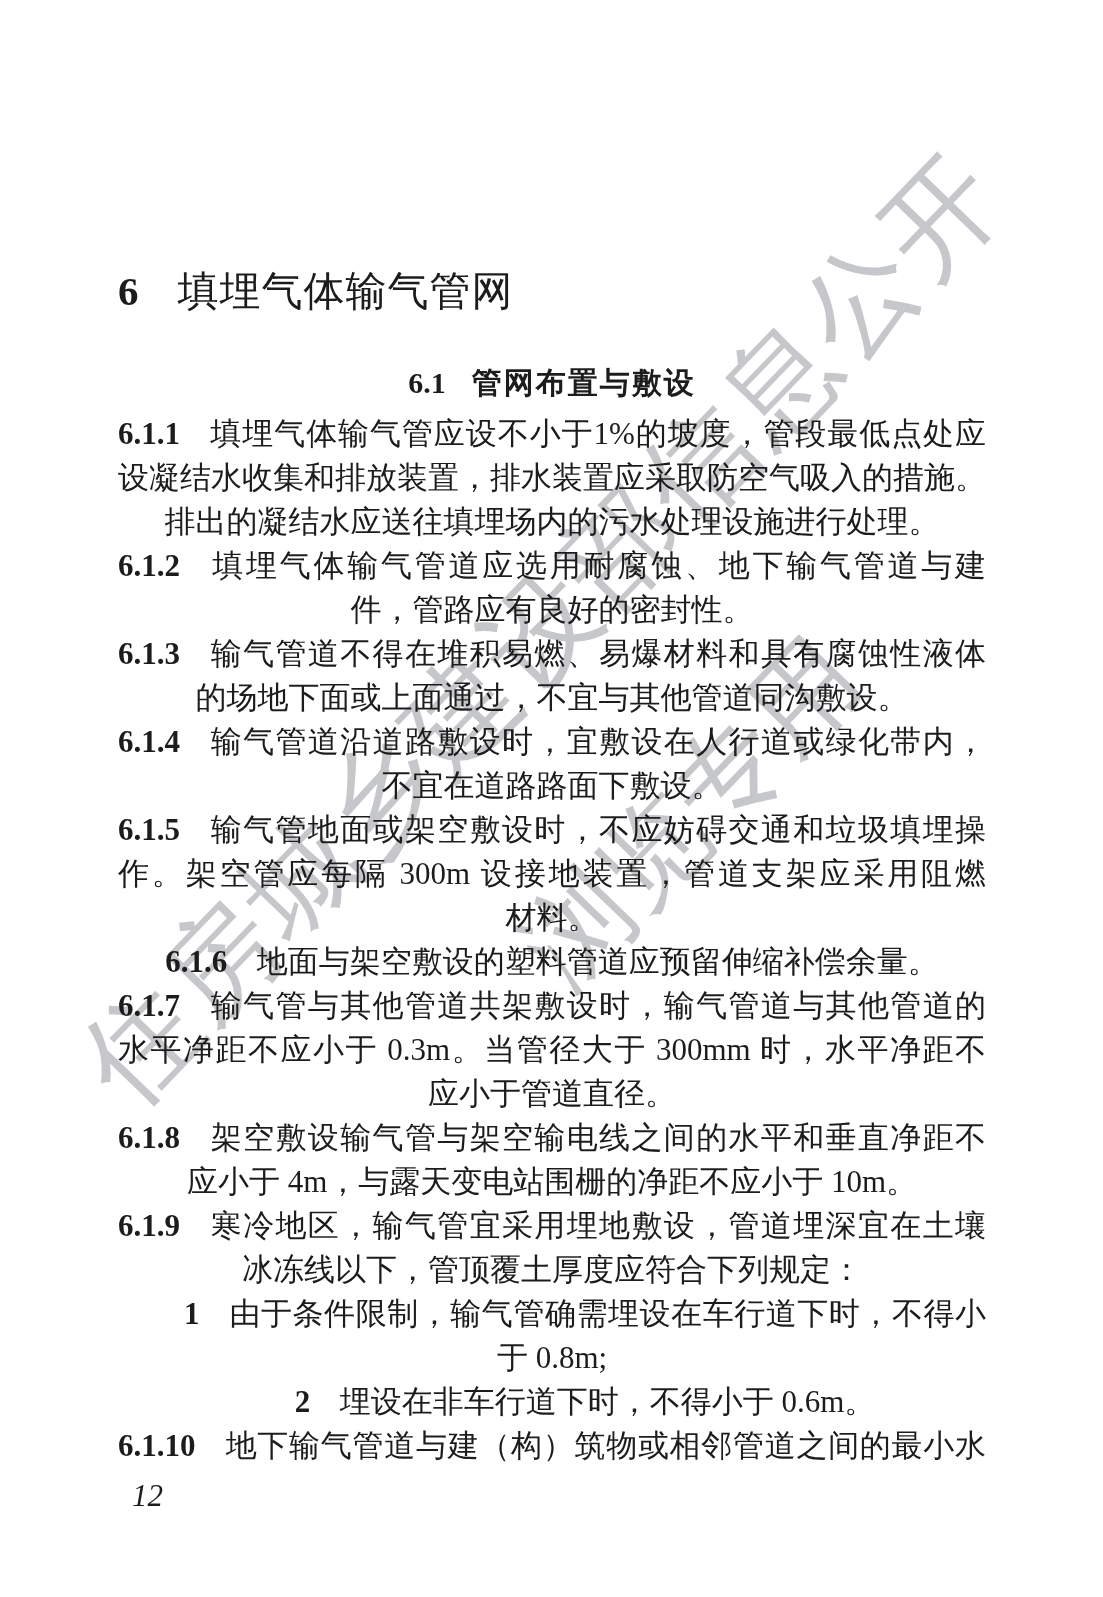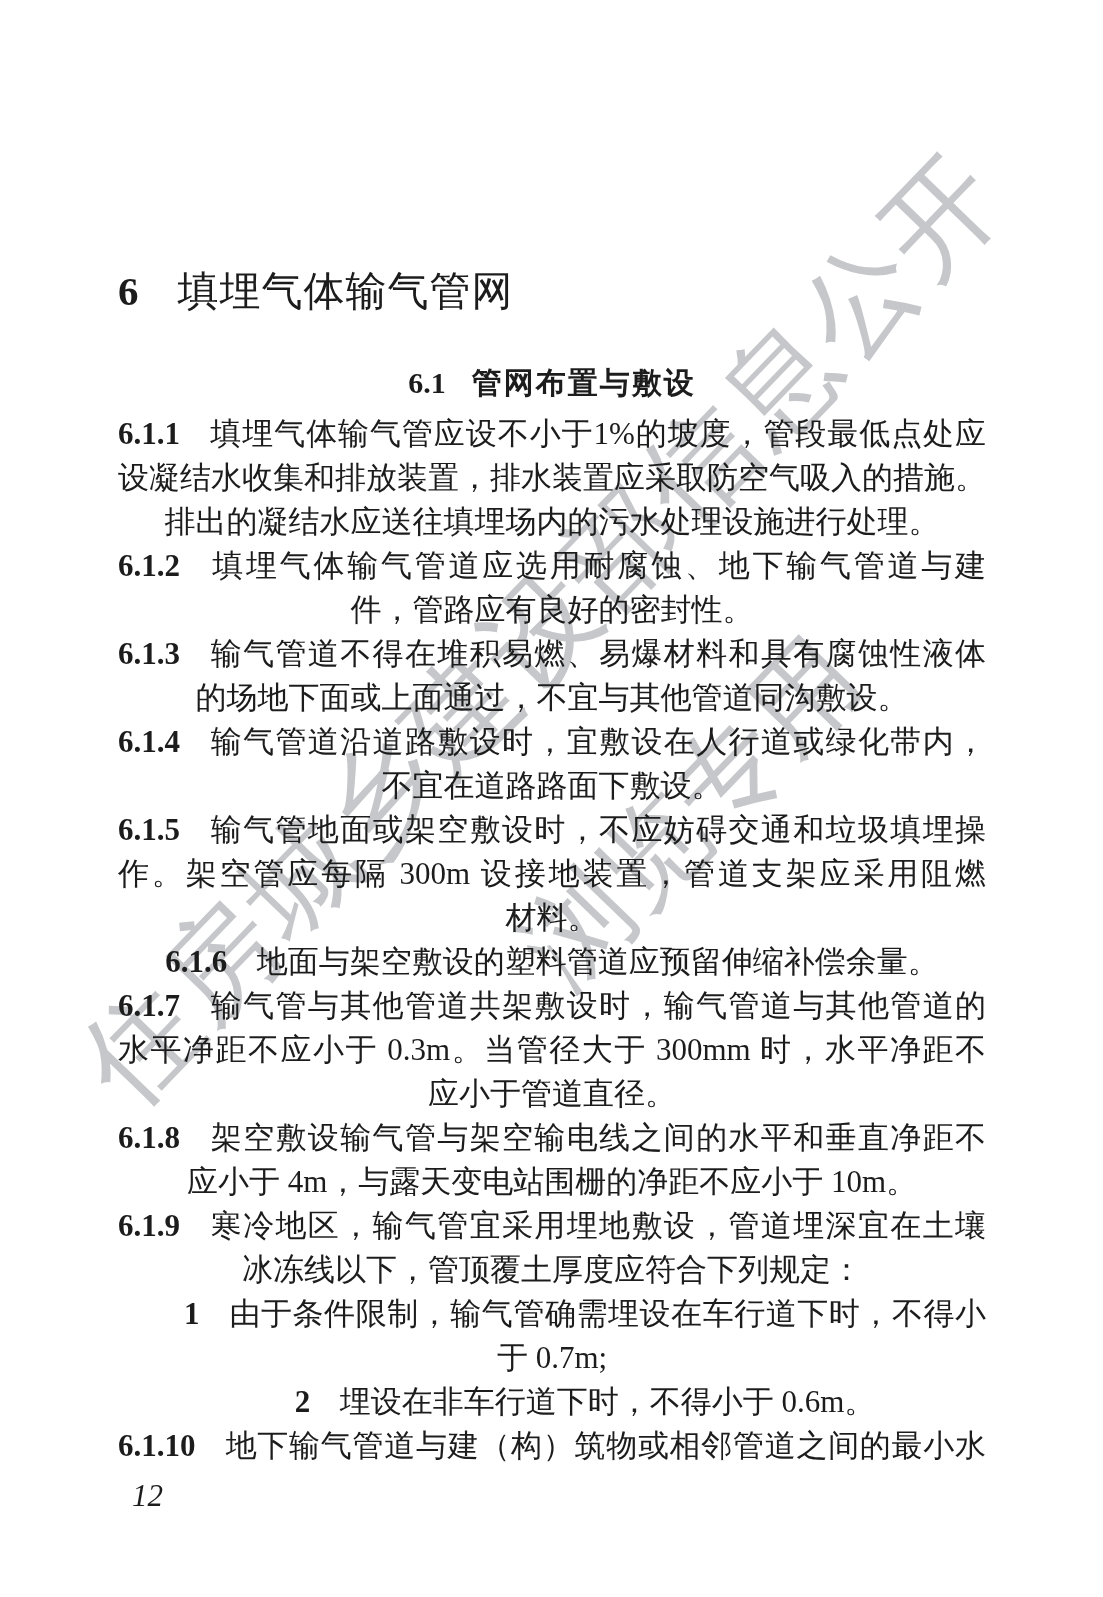--- a/index.html
+++ b/index.html
@@ -111,20 +111,20 @@
       <div class="line">材料。</div>
       <div class="line"><span class="num">6.1.6</span><span>地面与架空敷设的塑料管道应预留伸缩补偿余量。</span></div>
       <div class="line j"><span class="num">6.1.7</span><span>输气管与其他管道共架敷设时，输气管道与其他管道的</span></div>
       <div class="line j">水平净距不应小于 0.3m。当管径大于 300mm 时，水平净距不</div>
       <div class="line">应小于管道直径。</div>
       <div class="line j"><span class="num">6.1.8</span><span>架空敷设输气管与架空输电线之间的水平和垂直净距不</span></div>
       <div class="line">应小于 4m，与露天变电站围栅的净距不应小于 10m。</div>
       <div class="line j"><span class="num">6.1.9</span><span>寒冷地区，输气管宜采用埋地敷设，管道埋深宜在土壤</span></div>
       <div class="line">冰冻线以下，管顶覆土厚度应符合下列规定：</div>
       <div class="line j indent"><span class="num">1</span><span>由于条件限制，输气管确需埋设在车行道下时，不得小</span></div>
-      <div class="line">于 0.7m;</div>
+      <div class="line">于 0.8m;</div>
       <div class="line indent"><span class="num">2</span><span>埋设在非车行道下时，不得小于 0.6m。</span></div>
       <div class="line j"><span class="num">6.1.10</span><span>地下输气管道与建（构）筑物或相邻管道之间的最小水</span></div>
     </div>
 
   <div class="page-number">12</div>
 
 </div>
 
 </body></html>

